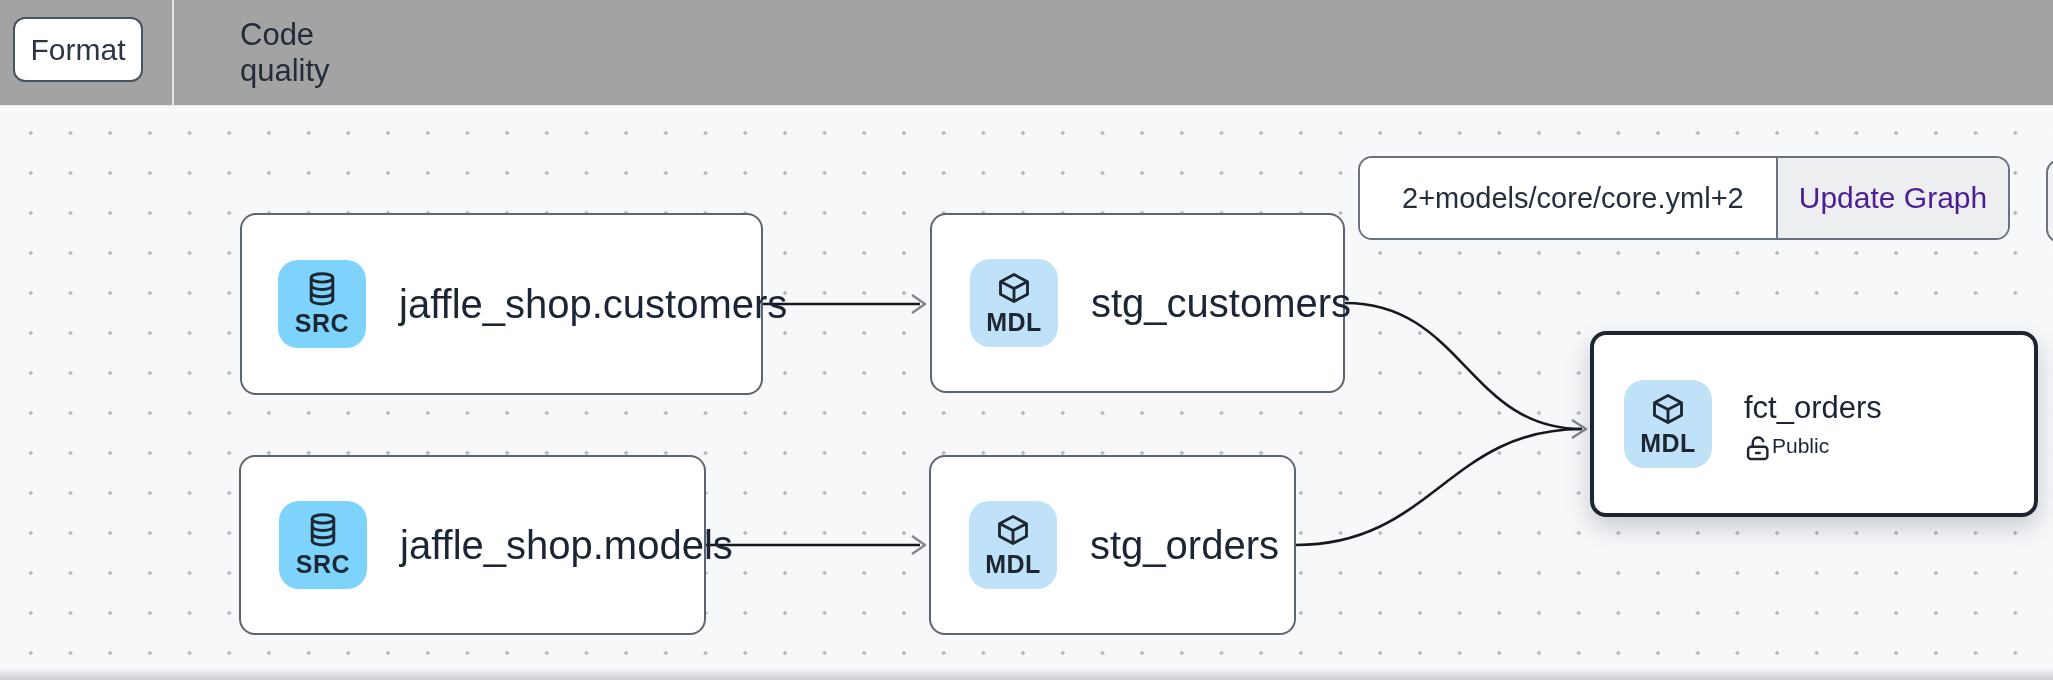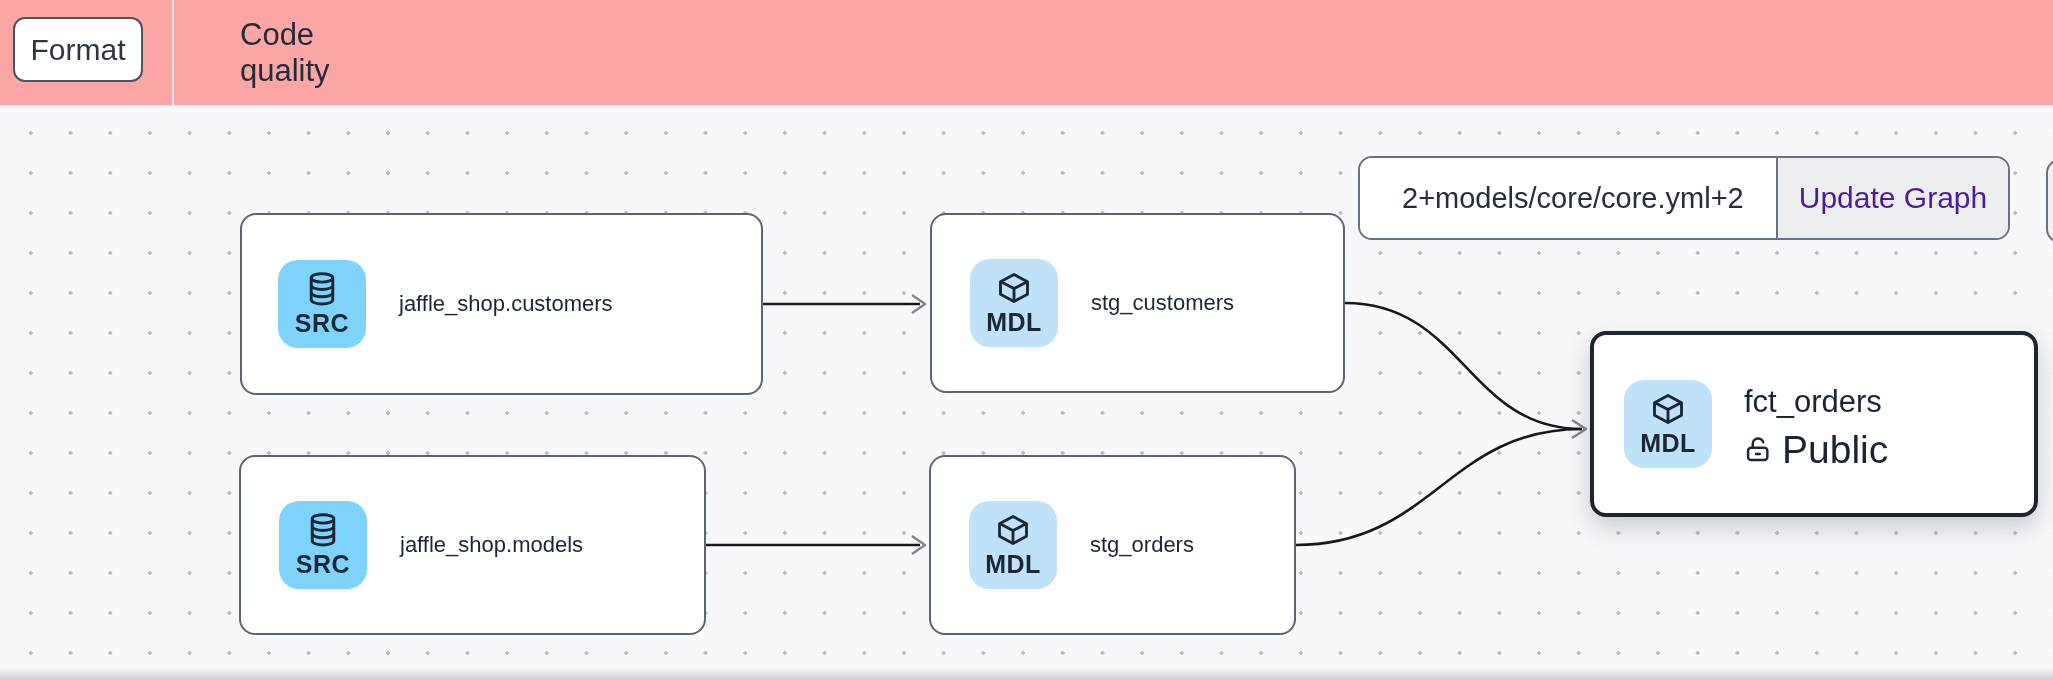--- a/index.html
+++ b/index.html
@@ -1,20 +1,20 @@
 <!DOCTYPE html>
 <html><head>
 <meta charset="utf-8">
 <style>
   html,body{margin:0;padding:0;}
   body{width:2053px;height:680px;overflow:hidden;font-family:"Liberation Sans","DejaVu Sans",sans-serif;background:#f7f8fa;}
   .app{position:relative;width:2053px;height:680px;overflow:hidden;}
 
   
-  .header{position:absolute;left:0;top:0;width:2053px;height:105px;background:#fca5a5;border-bottom:1px solid #e6e7ea;z-index:5;}
+  .header{position:absolute;left:0;top:0;width:2053px;height:105px;background:#a3a3a3;border-bottom:1px solid #e6e7ea;z-index:5;}
   .format-btn{position:absolute;left:13px;top:17px;width:130px;height:65px;box-sizing:border-box;
     background:#ffffff;border:2px solid #4a5360;border-radius:12px;color:#2c3543;font-size:30px;
     display:flex;align-items:center;justify-content:center;cursor:pointer;}
   .header-divider{position:absolute;left:172px;top:0;width:2px;height:105px;background:#e4e5e8;}
   .tab{position:absolute;top:0;height:105px;display:flex;align-items:center;justify-content:center;
     font-size:31px;color:#242c3a;cursor:pointer;}
   .tab-codequality{left:240px;width:166px;}
   .tab-lineage{left:441px;width:170px;}
   .tab.active::after{content:"";position:absolute;left:0;bottom:0;width:100%;height:5px;background:#9aa1ac;}
 
@@ -36,24 +36,24 @@
   .n-orders{left:239px;top:455px;width:467px;height:180px;padding-left:38px;gap:33px;}
   .n-stg-orders{left:929px;top:455px;width:367px;height:180px;padding-left:38px;gap:33px;}
   .n-fct-orders{left:1590px;top:331px;width:448px;height:186px;padding-left:30px;gap:32px;}
 
   .badge{width:88px;height:88px;border-radius:20px;flex:0 0 auto;display:flex;flex-direction:column;
     align-items:center;justify-content:center;gap:2px;color:#1d2734;font-size:25px;font-weight:700;letter-spacing:0.5px;}
   .badge-src{background:#7dd3fc;}
   .badge-mdl{background:#bfe2f8;}
   .badge svg{display:block;}
 
-  .node-label{font-size:22px;color:#1c2535;white-space:nowrap;}
+  .node-label{font-size:40px;color:#1c2535;white-space:nowrap;}
   .node-text{display:flex;flex-direction:column;gap:8px;margin-top:8px;}
   .node-title{font-size:31px;color:#1c2535;white-space:nowrap;}
-  .node-access{display:flex;align-items:flex-start;gap:10px;font-size:39px;color:#1c2535;}
+  .node-access{display:flex;align-items:flex-start;font-size:21px;color:#1c2535;}
 
   
   .graph-toolbar{position:absolute;left:1358px;top:156px;width:652px;height:84px;box-sizing:border-box;
     border:2px solid #6a7280;border-radius:14px;display:flex;overflow:hidden;background:#ffffff;z-index:4;}
   .selector-input{flex:1;border:none;outline:none;background:#ffffff;font-family:inherit;
     font-size:29px;color:#252e3c;padding:0 0 0 42px;min-width:0;}
   .update-btn{width:232px;flex:0 0 auto;border:none;border-left:2px solid #6a7280;background:#edeef0;
     font-family:inherit;font-size:30px;color:#4c1d95;cursor:pointer;}
   .edge-partial-btn{position:absolute;left:2046px;top:159px;width:40px;height:84px;box-sizing:border-box;
     background:#f0f1f3;border:2px solid #6a7280;border-radius:14px 0 0 14px;z-index:4;}

